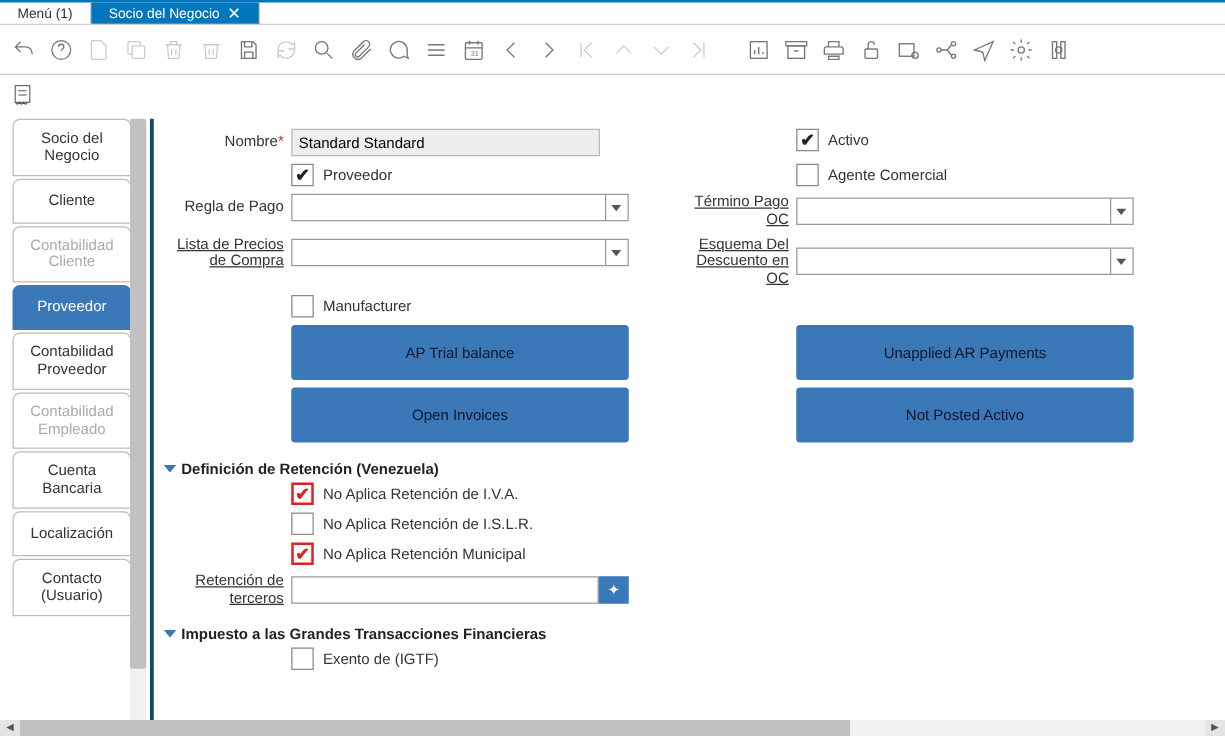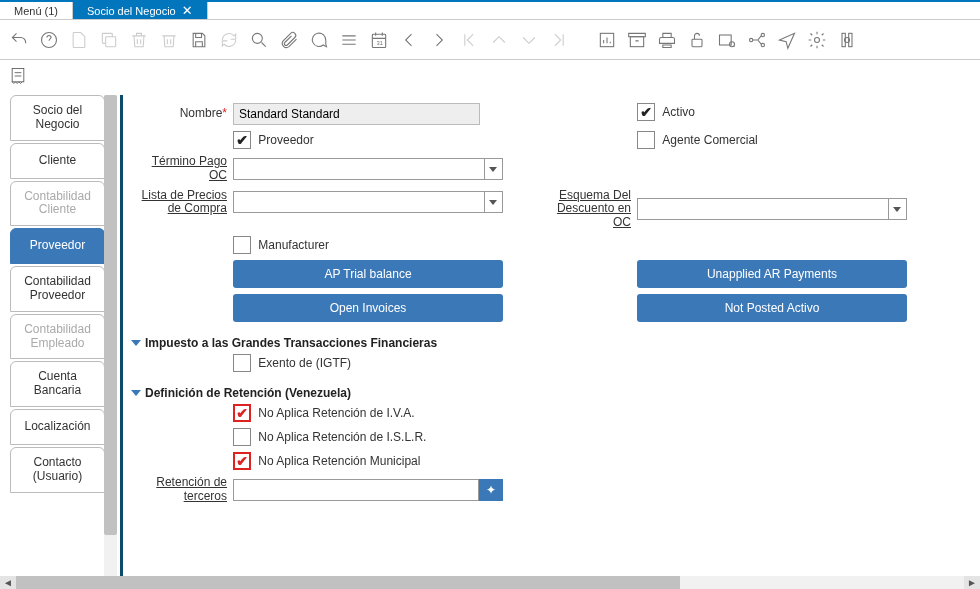--- a/index.html
+++ b/index.html
@@ -45,21 +45,21 @@
 .txt { width: 247px; height: 22px; border: 1px solid #bbb; background: #eee; padding: 0 5px; font-size: 12px; }
 .sel { width: 270px; height: 22px; border: 1px solid #999; background: #fff; position: relative; }
 .sel::after { content: ""; position: absolute; right: 5px; top: 8px; border-left: 4px solid transparent; border-right: 4px solid transparent; border-top: 5px solid #555; }
 .sel .sel-btn { position: absolute; right: 0; top: 0; width: 18px; height: 20px; border-left: 1px solid #999; }
 .ck { width: 18px; height: 18px; border: 1px solid #888; background: #fff; display: inline-flex; align-items: center; justify-content: center; margin-right: 4px; vertical-align: middle; }
 .ck.checked::before { content: "✔"; font-size: 14px; color: #222; font-weight: bold; }
 .ck.red { border: 2px solid #d22; }
 .ck.red.checked::before { color: #d22; }
 .cklabel { font-size: 12px; vertical-align: middle; }
 
-.btn { background: #3b78b8; color: #ffffff; border: none; height: 28px; border-radius: 3px; font-size: 12px; display: flex; align-items: center; justify-content: center; width: 270px; }
+.btn { background: #3b78b8; color: #0f172a; border: none; height: 44px; border-radius: 3px; font-size: 12px; display: flex; align-items: center; justify-content: center; width: 270px; }
 
 .section { margin-top: 10px; margin-bottom: 8px; }
 .section-hdr { display: flex; align-items: center; gap: 6px; font-weight: bold; font-size: 12px; color: #222; padding: 4px 0; }
 .section-hdr .tri { width: 0; height: 0; border-top: 5px solid transparent; border-bottom: 5px solid transparent; border-left: 6px solid #3b78b8; transform: rotate(90deg); }
 
 .lk-input { display: flex; width: 270px; }
 .lk-input .txt2 { flex: 1; height: 22px; border: 1px solid #999; background: #fff; }
 .lk-input .lk-btn { width: 24px; height: 22px; background: #3b78b8; display: flex; align-items: center; justify-content: center; color: #fff; font-size: 12px; }
 
 
@@ -291,47 +291,55 @@
     <div class="col col2">
       <div class="flabel"></div>
       <div class="finput">
         <span class="ck"></span>
         <span class="cklabel">Agente Comercial</span>
       </div>
     </div>
   </div>
 
   <div class="form-row">
-    <div class="col col2">
-      <div class="flabel u">Término Pago OC</div>
+    <div class="col col1">
+      <div class="flabel">Regla de Pago</div>
       <div class="finput">
             <div class="sel">
               <div class="sel-btn"></div>
             </div>
           </div>
     </div>
-  </div>
-
-  <div class="form-row">
-    <div class="col col1">
-      <div class="flabel u">Lista de Precios de Compra</div>
+    <div class="col col2">
+      <div class="flabel u">Término Pago OC</div>
       <div class="finput">
             <div class="sel">
               <div class="sel-btn"></div>
             </div>
           </div>
     </div>
-    <div class="col col2">
-      <div class="flabel u">Esquema Del Descuento en OC</div>
+  </div>
+
+  <div class="form-row">
+    <div class="col col1">
+      <div class="flabel u">Lista de Precios de Compra</div>
       <div class="finput">
             <div class="sel">
               <div class="sel-btn"></div>
             </div>
           </div>
     </div>
+    <div class="col col2">
+      <div class="flabel u">Esquema Del Descuento en OC</div>
+      <div class="finput">
+            <div class="sel">
+              <div class="sel-btn"></div>
+            </div>
+          </div>
+    </div>
   </div>
 
   <div class="form-row">
     <div class="col col1">
       <div class="flabel"></div>
       <div class="finput">
         <span class="ck"></span>
         <span class="cklabel">Manufacturer</span>
       </div>
     </div>
@@ -357,84 +365,84 @@
       <div class="flabel"></div>
       <div class="finput">
             <button class="btn">Open Invoices</button>
           </div>
     </div>
     <div class="col col2">
       <div class="flabel"></div>
       <div class="finput">
             <button class="btn">Not Posted Activo</button>
           </div>
+    </div>
+  </div>
+
+  <div class="section">
+    <div class="section-hdr">
+      <span class="tri"></span>
+      <span>Definición de Retención (Venezuela)</span>
+    </div>
+    <div class="form-row">
+      <div class="col col1">
+        <div class="flabel"></div>
+        <div class="finput">
+          <span class="ck red checked"></span>
+          <span class="cklabel">No Aplica Retención de I.V.A.</span>
+        </div>
+      </div>
+    </div>
+    <div class="form-row">
+      <div class="col col1">
+        <div class="flabel"></div>
+        <div class="finput">
+          <span class="ck"></span>
+          <span class="cklabel">No Aplica Retención de I.S.L.R.</span>
+        </div>
+      </div>
+    </div>
+    <div class="form-row">
+      <div class="col col1">
+        <div class="flabel"></div>
+        <div class="finput">
+          <span class="ck red checked"></span>
+          <span class="cklabel">No Aplica Retención Municipal</span>
+        </div>
+      </div>
+    </div>
+    <div class="form-row">
+      <div class="col col1">
+        <div class="flabel u">Retención de terceros</div>
+        <div class="finput">
+          <div class="lk-input">
+            <div class="txt2"></div>
+            <div class="lk-btn">✦</div>
+          </div>
+        </div>
+      </div>
     </div>
   </div>
 
   <div class="section">
     <div class="section-hdr">
       <span class="tri"></span>
       <span>Impuesto a las Grandes Transacciones Financieras</span>
     </div>
     <div class="form-row">
       <div class="col col1">
         <div class="flabel"></div>
         <div class="finput">
           <span class="ck"></span>
           <span class="cklabel">Exento de (IGTF)</span>
         </div>
       </div>
     </div>
   </div>
 
-  <div class="section">
-    <div class="section-hdr">
-      <span class="tri"></span>
-      <span>Definición de Retención (Venezuela)</span>
-    </div>
-    <div class="form-row">
-      <div class="col col1">
-        <div class="flabel"></div>
-        <div class="finput">
-          <span class="ck red checked"></span>
-          <span class="cklabel">No Aplica Retención de I.V.A.</span>
-        </div>
-      </div>
-    </div>
-    <div class="form-row">
-      <div class="col col1">
-        <div class="flabel"></div>
-        <div class="finput">
-          <span class="ck"></span>
-          <span class="cklabel">No Aplica Retención de I.S.L.R.</span>
-        </div>
-      </div>
-    </div>
-    <div class="form-row">
-      <div class="col col1">
-        <div class="flabel"></div>
-        <div class="finput">
-          <span class="ck red checked"></span>
-          <span class="cklabel">No Aplica Retención Municipal</span>
-        </div>
-      </div>
-    </div>
-    <div class="form-row">
-      <div class="col col1">
-        <div class="flabel u">Retención de terceros</div>
-        <div class="finput">
-          <div class="lk-input">
-            <div class="txt2"></div>
-            <div class="lk-btn">✦</div>
-          </div>
-        </div>
-      </div>
-    </div>
-  </div>
-
  </div>
 </div>
 
 <div class="hscroll">
   <div class="arrow">◄</div>
   <div class="track">
       <div class="hthumb"></div>
     </div>
   <div class="arrow">►</div>
 </div>

